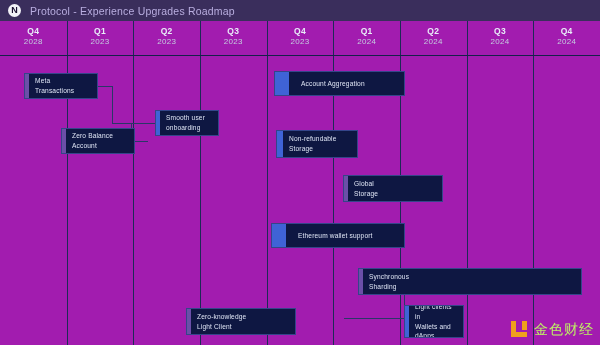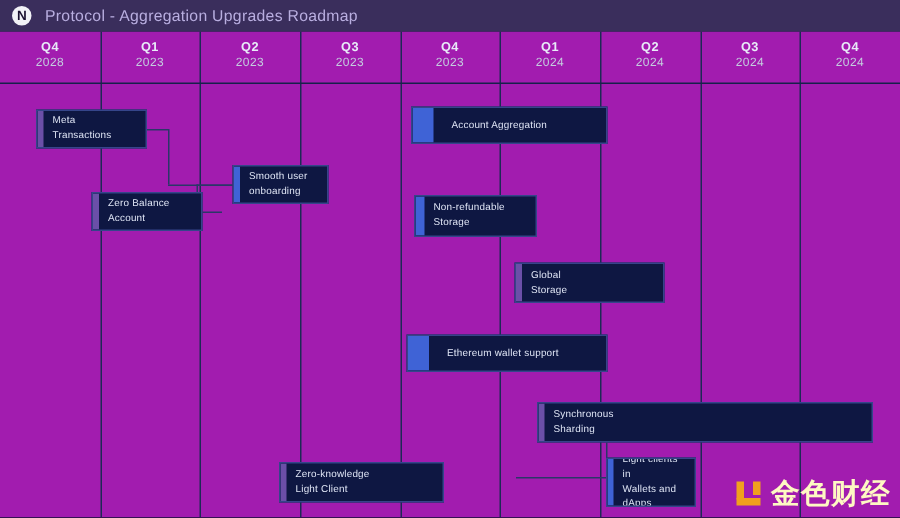--- a/index.html
+++ b/index.html
@@ -164,35 +164,35 @@
     width: 16px; height: 5px;
     background: #f0a01e;
   }
   #wm-mark .bar-d {
     position: absolute;
     right: 2px; top: 2px;
     width: 5px; height: 9px;
     background: #f0a01e;
   }
   #wm-text {
-    font-size: 19px;
-    font-weight: bold;
-    color: #fef9c3;
+    font-size: 14px;
+    font-weight: normal;
+    color: #bef264;
     letter-spacing: 1px;
     line-height: 1;
   }
 </style>
 </head>
 <body>
 
 <div id="app">
 
   <div id="header">
     <div id="logo-mark">N</div>
-    <div id="header-title">Protocol - Aggregation Upgrades Roadmap</div>
+    <div id="header-title">Protocol - Experience Upgrades Roadmap</div>
   </div>
 
   <div id="board">
 
     <div id="gridlines">
         <div class="gridline" style="left: 67px;"></div>
         <div class="gridline" style="left: 133px;"></div>
         <div class="gridline" style="left: 200px;"></div>
         <div class="gridline" style="left: 267px;"></div>
         <div class="gridline" style="left: 333px;"></div>

